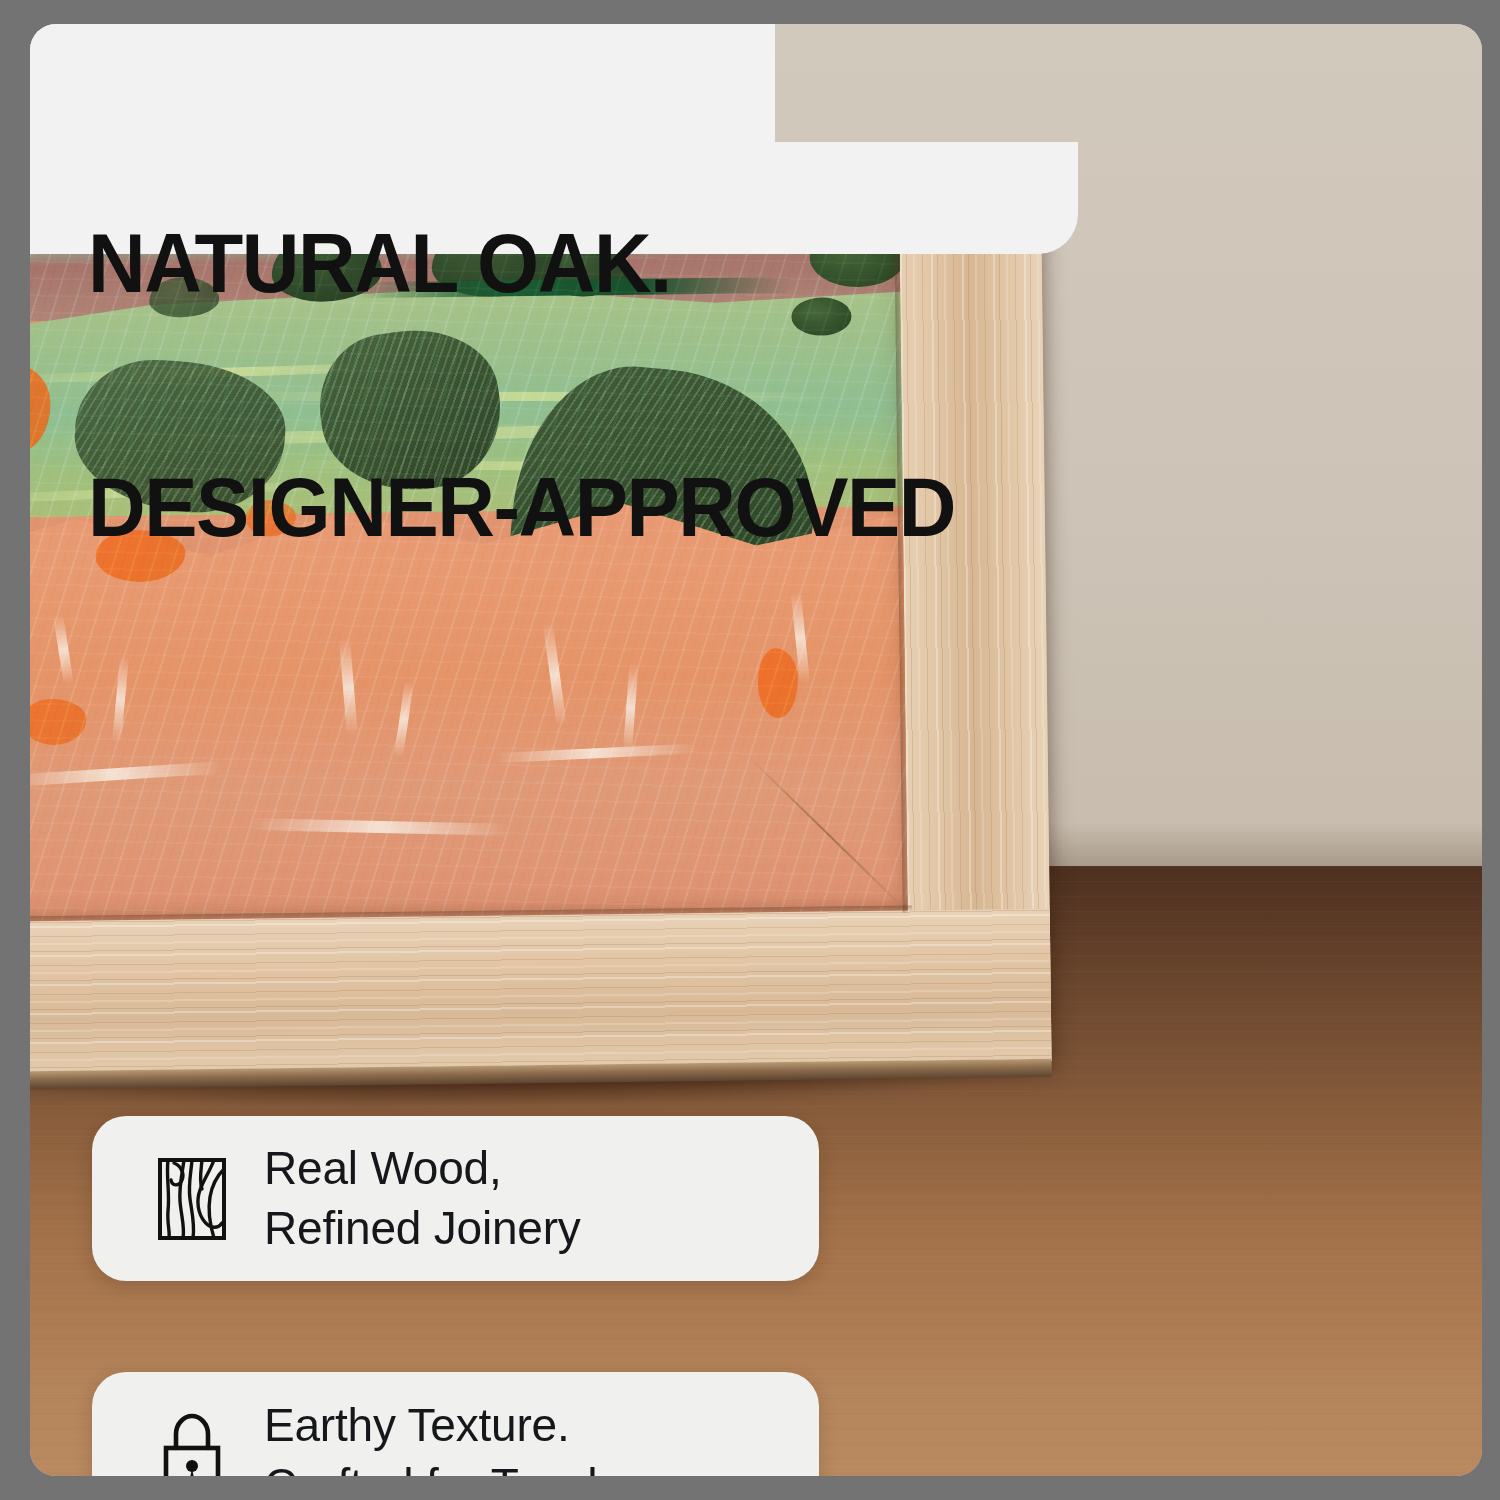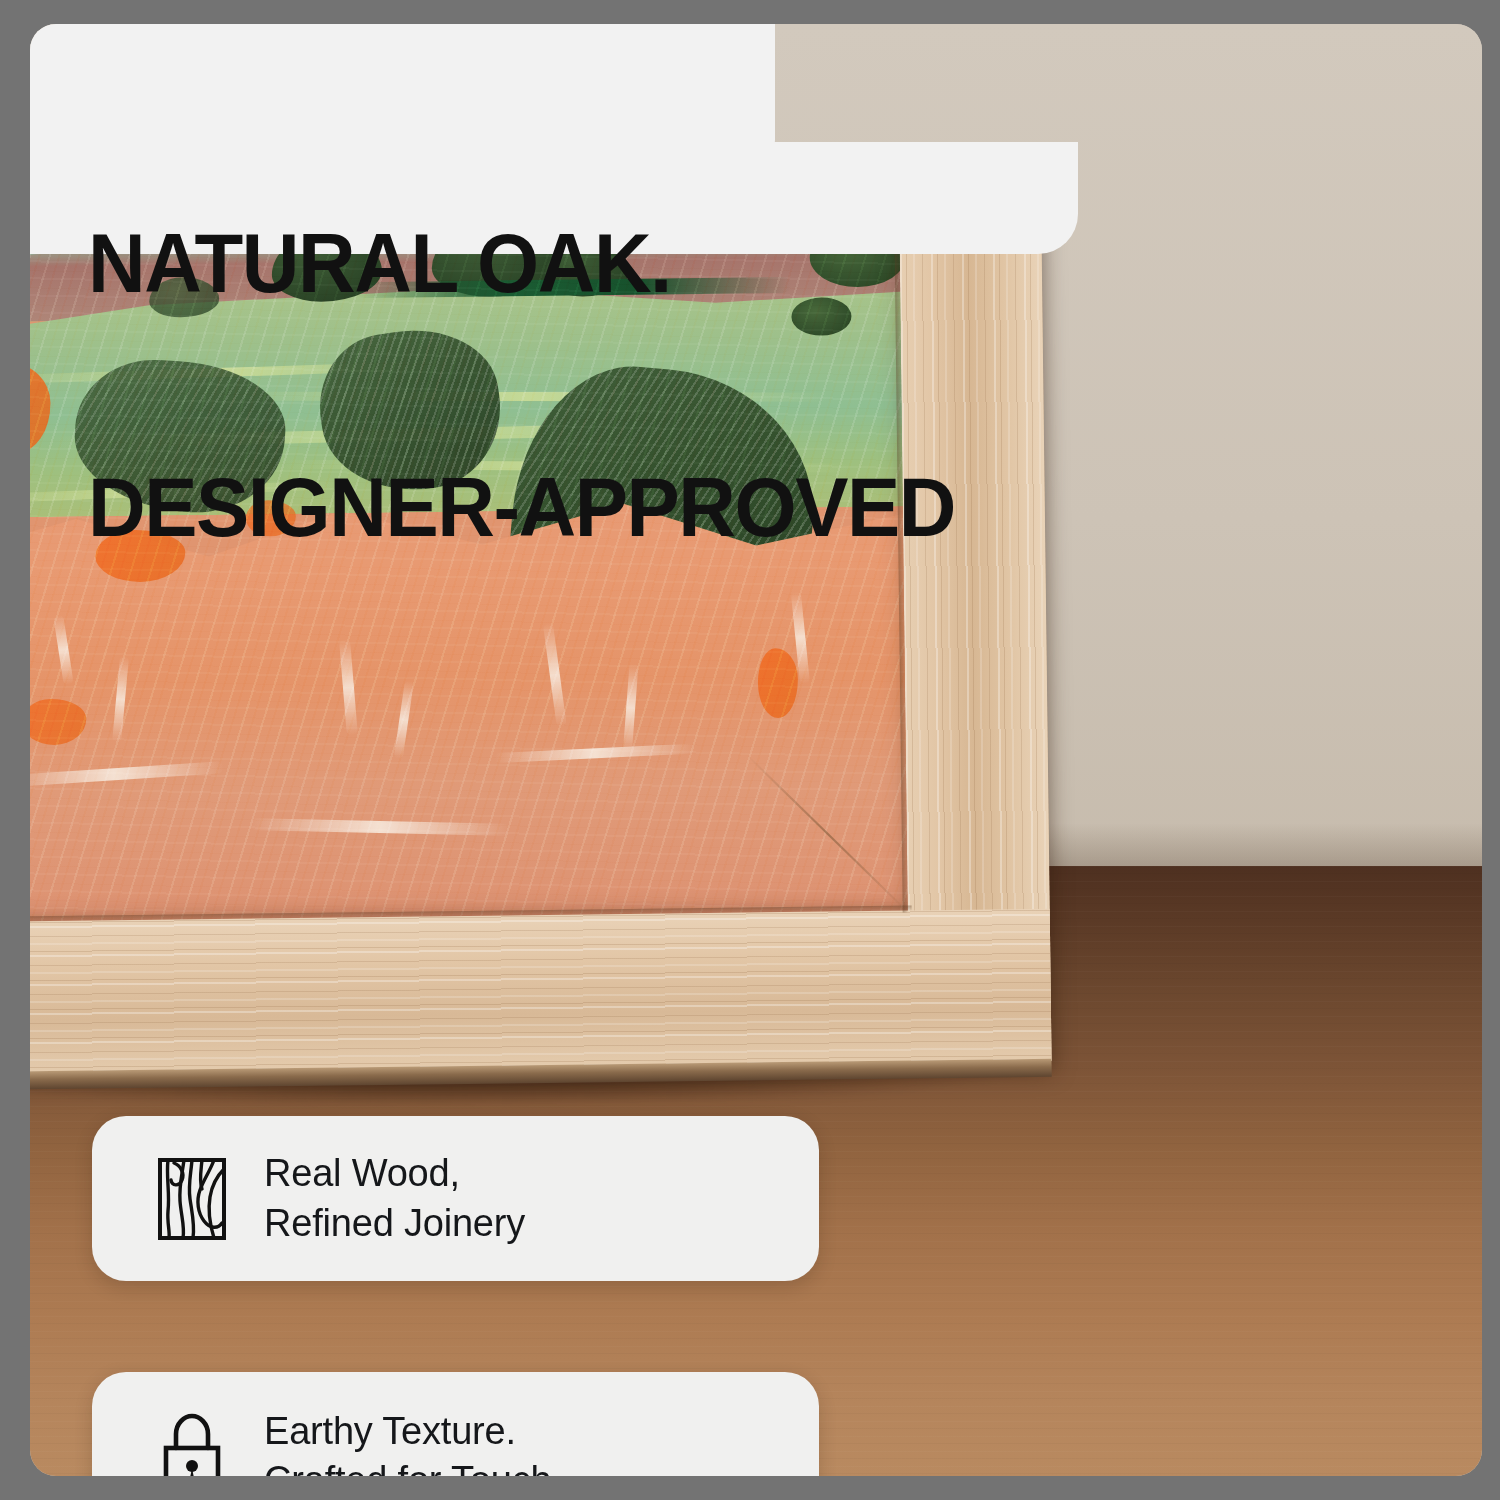--- a/index.html
+++ b/index.html
@@ -224,21 +224,21 @@
   }
   #badge1{left:62px;top:1092px;width:727px;height:165px;}
   #badge2{left:62px;top:1348px;width:727px;height:168px;}
   .badge-ico{
     width:96px;margin-left:52px;flex:0 0 96px;
     display:flex;align-items:center;justify-content:center;
   }
   .badge-txt{
     margin-left:24px;
     font-family:"Liberation Sans", sans-serif;
-    font-size:38px;line-height:1.30;
+    font-size:46px;line-height:1.30;
     color:#15171a;letter-spacing:-0.2px;
     white-space:pre-line;
   }
 </style>
 </head>
 <body>
 
 <div id="stage">
 
   <div id="photo">

